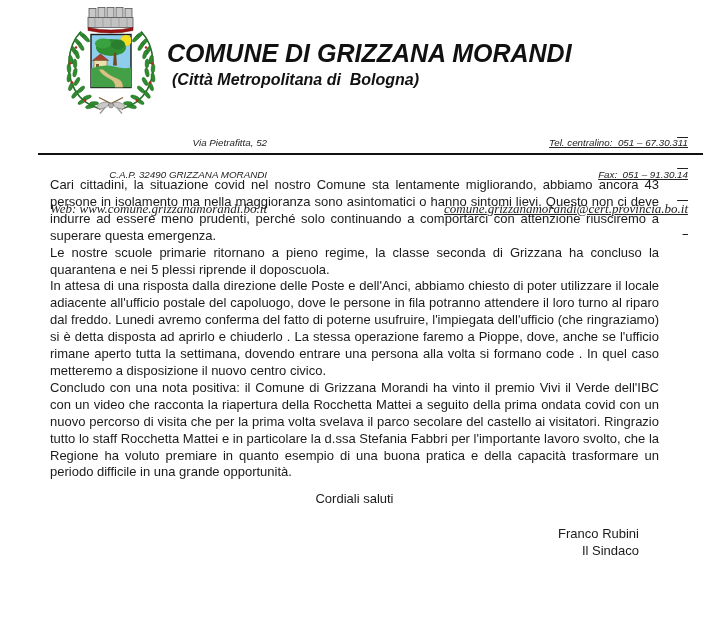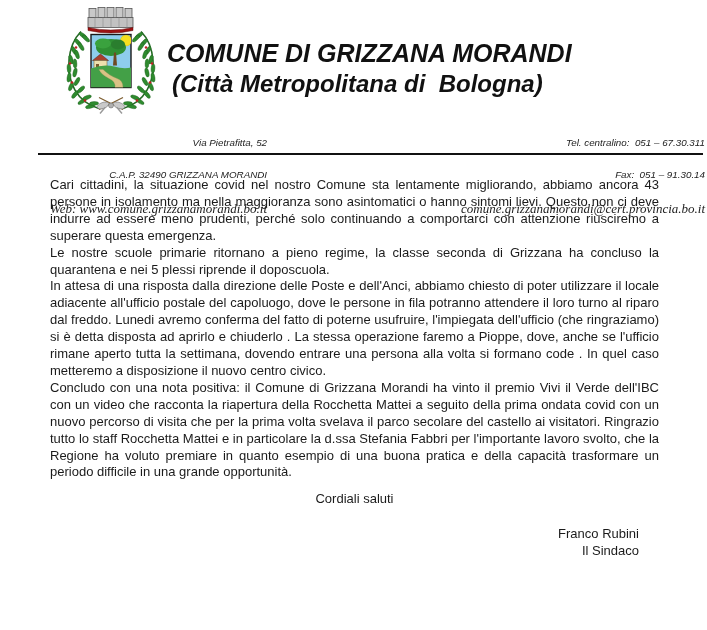--- a/index.html
+++ b/index.html
@@ -28,38 +28,38 @@
     line-height: 1;
     font-weight: bold;
     font-style: italic;
     color: #111;
     white-space: pre;
   }
   .subtitle {
     position: absolute;
     left: 172px;
     top: 72px;
-    font-size: 24px;
+    font-size: 16px;
     line-height: 1;
     font-weight: bold;
     font-style: italic;
     color: #111;
     white-space: pre;
   }
   .contact {
     position: absolute;
     top: 117px;
     font-size: 9.8px;
     line-height: 10.6px;
     font-style: italic;
     color: #222;
     white-space: pre;
   }
   .contact-left  { left: 50px;  text-align: right; }
-  .contact-right { right: 2px;  text-align: right; }
+  .contact-right { right: 19px;  text-align: right; text-decoration: underline; }
   .contact .serif {
     font-family: "Liberation Serif", serif;
     font-size: 13px;
     line-height: 12px;
     margin-top: 1px;
   }
   .rule {
     position: absolute;
     left: 38px;
     top: 153px;

